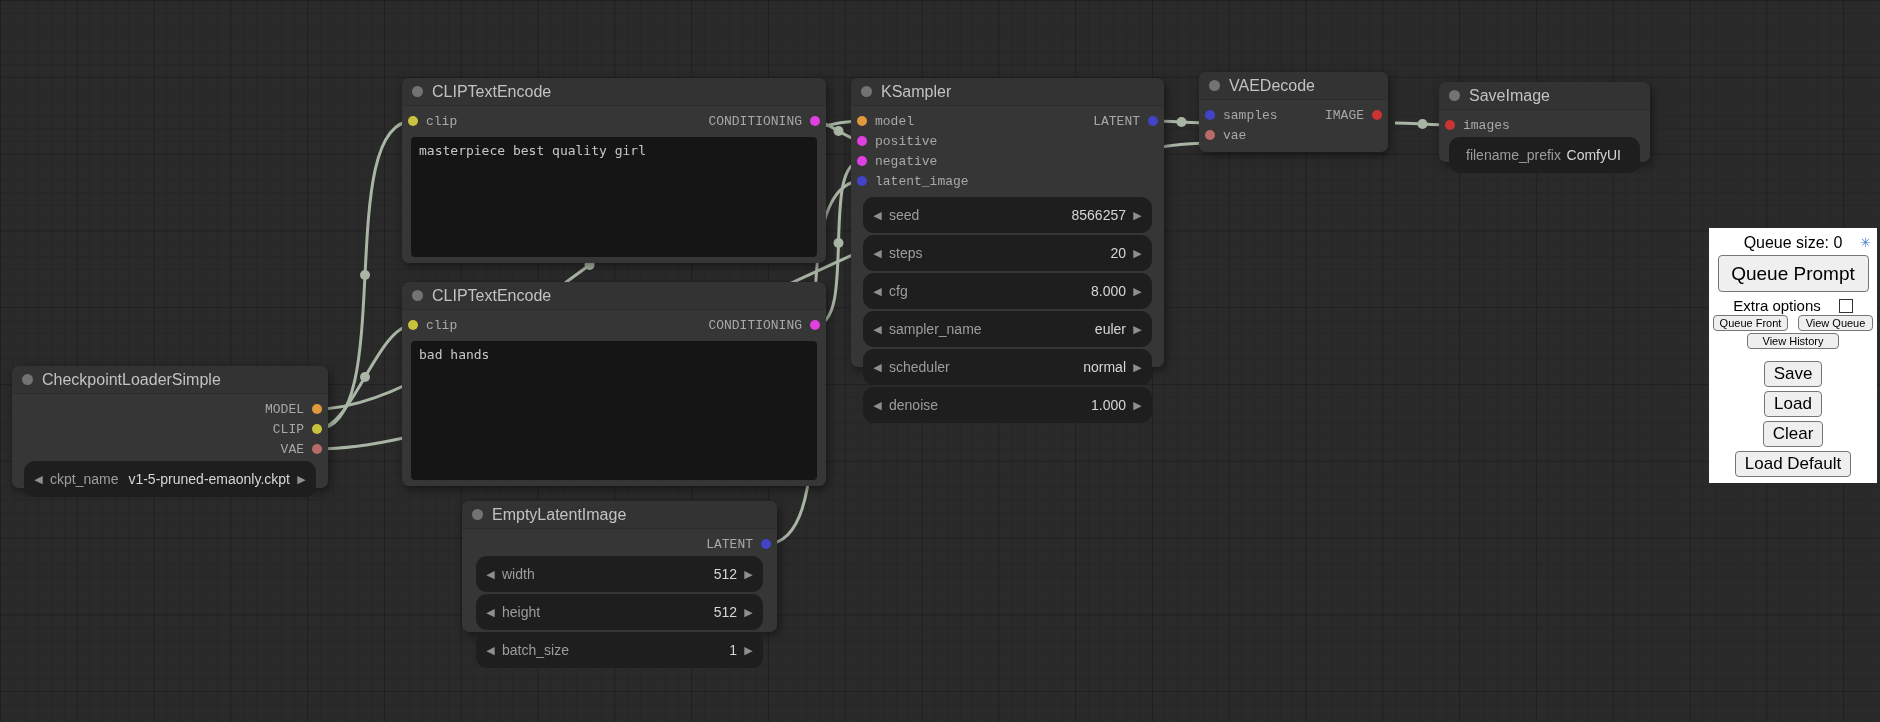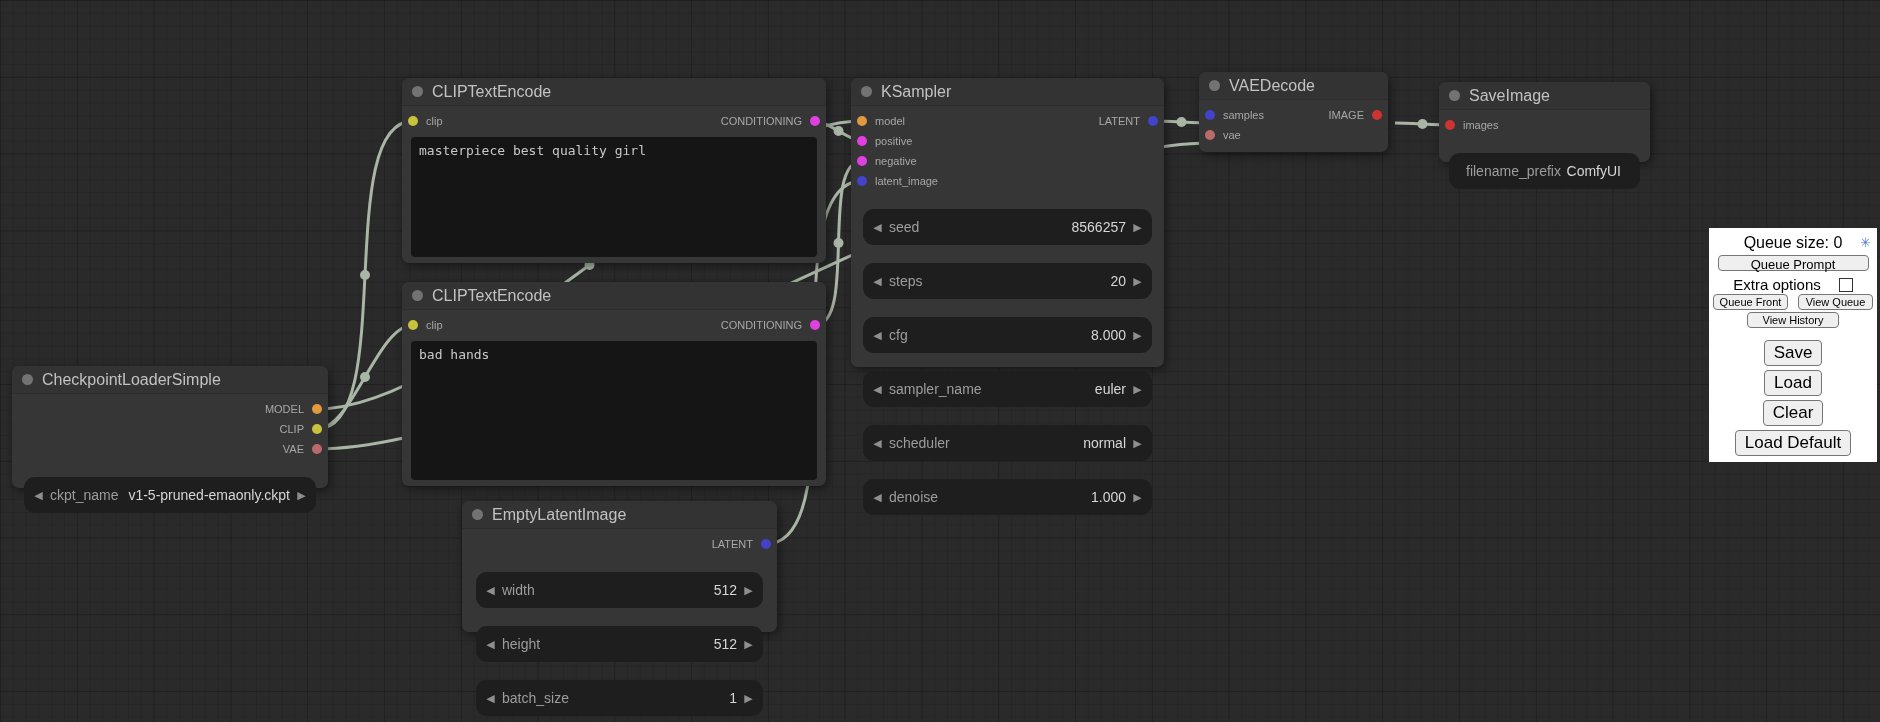--- a/index.html
+++ b/index.html
@@ -19,31 +19,31 @@
     position:absolute;z-index:2;background:#363636;border-radius:7px;
     box-shadow:2px 3px 10px rgba(0,0,0,0.45);
   }
   .node-title{
     height:28px;background:#333333;border-radius:7px 7px 0 0;
     display:flex;align-items:center;padding:0 10px;
     color:#c2c2c2;font-size:16px;border-bottom:1px solid #2d2d2d;box-sizing:border-box;
   }
   .title-dot{width:11px;height:11px;border-radius:50%;background:#737373;margin-right:9px;flex:none;}
   .slots{padding-top:5px;}
-  .slot-row{display:flex;align-items:center;height:20px;padding:0 6px;color:#a8a8a8;font-size:11px;}
+  .slot-row{display:flex;align-items:center;height:20px;padding:0 6px;color:#a8a8a8;font-size:13px;font-family:Liberation Mono, monospace;}
   .slot-row.out{justify-content:flex-end;}
   .slot-row.both{justify-content:space-between;}
   .slot-group{display:flex;align-items:center;}
   .dot{width:10px;height:10px;border-radius:50%;flex:none;background:#888;}
   .in-dot{margin-right:8px;}
   .out-dot{margin-left:8px;}
   .widgets{padding:0 12px;}
   .widget{
     height:36px;background:#1e1e1e;border-radius:11px;display:flex;align-items:center;
-    color:#9d9d9d;font-size:14px;margin:18px 0;padding:0 7px;box-sizing:border-box;
+    color:#9d9d9d;font-size:14px;margin:2px 0;padding:0 7px;box-sizing:border-box;
   }
   .w-arrow{color:#8f8f8f;font-size:11px;width:15px;flex:none;text-align:center;}
   .w-label{flex:1;text-align:left;padding-left:4px;white-space:nowrap;overflow:hidden;}
   .w-value{color:#d6d6d6;text-align:right;padding-right:4px;white-space:nowrap;}
   .widget.toggle .w-label{padding-left:10px;}
   .toggle-dot{width:12px;height:12px;border-radius:50%;flex:none;margin-left:6px;}
   .widget.textw .w-label{padding-left:10px;}
   .widget.textw .w-value{padding-right:12px;}
   .node-text{
     margin:6px 9px 0 9px;background:#151515;border-radius:4px;
@@ -55,21 +55,21 @@
     position:absolute;z-index:3;background:#ffffff;color:#000;
     display:flex;flex-direction:column;align-items:center;
     padding:6px 4px;box-sizing:border-box;
   }
   .menu-header{position:relative;width:100%;text-align:center;font-size:16px;height:18px;line-height:18px;}
   .settings-icon{position:absolute;right:2px;top:0;color:#4a7fd4;font-size:13px;cursor:pointer;}
   .menu button{
     font-family:"Liberation Sans",sans-serif;background:#efefef;color:#000;
     border:1px solid #767676;border-radius:4px;cursor:pointer;
   }
-  .btn-qp{width:151px;height:16px;font-size:13px;margin-top:3px;}
+  .btn-qp{width:151px;height:37px;font-size:19px;margin-top:3px;}
   .extra-row{display:flex;align-items:center;gap:18px;font-size:15px;margin-top:6px;height:15px;}
   .checkbox{width:12px;height:12px;border:1px solid #333;background:#fff;display:inline-block;cursor:pointer;}
   .qrow{display:flex;width:100%;gap:10px;margin-top:2px;}
   .qrow button{flex:1;font-size:11px;padding:1px 2px;}
   .btn-vh{font-size:11px;width:92px;padding:1px 2px;margin-top:2px;}
   .btn-lg{font-size:17px;padding:2px 9px;margin-top:4px;}
   .btn-save{margin-top:12px;}
 </style>
 </head>
 <body>

